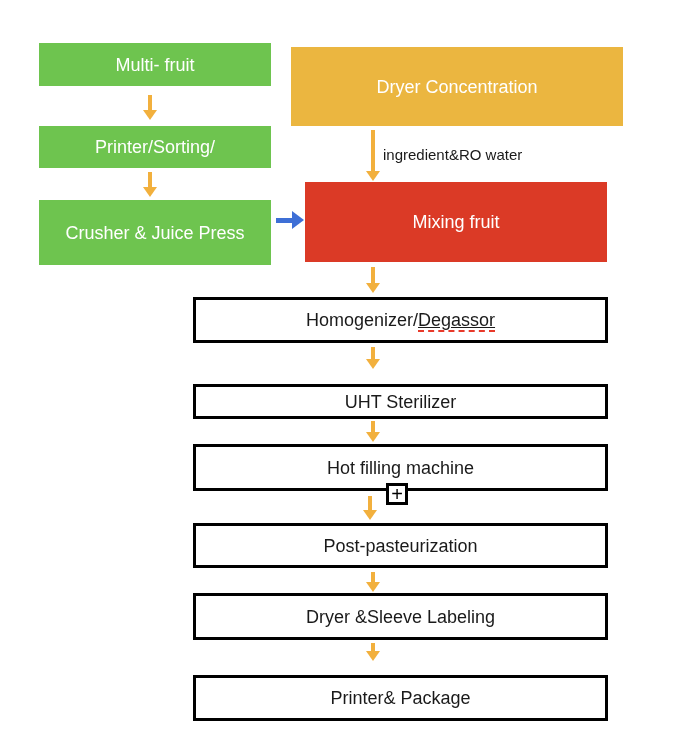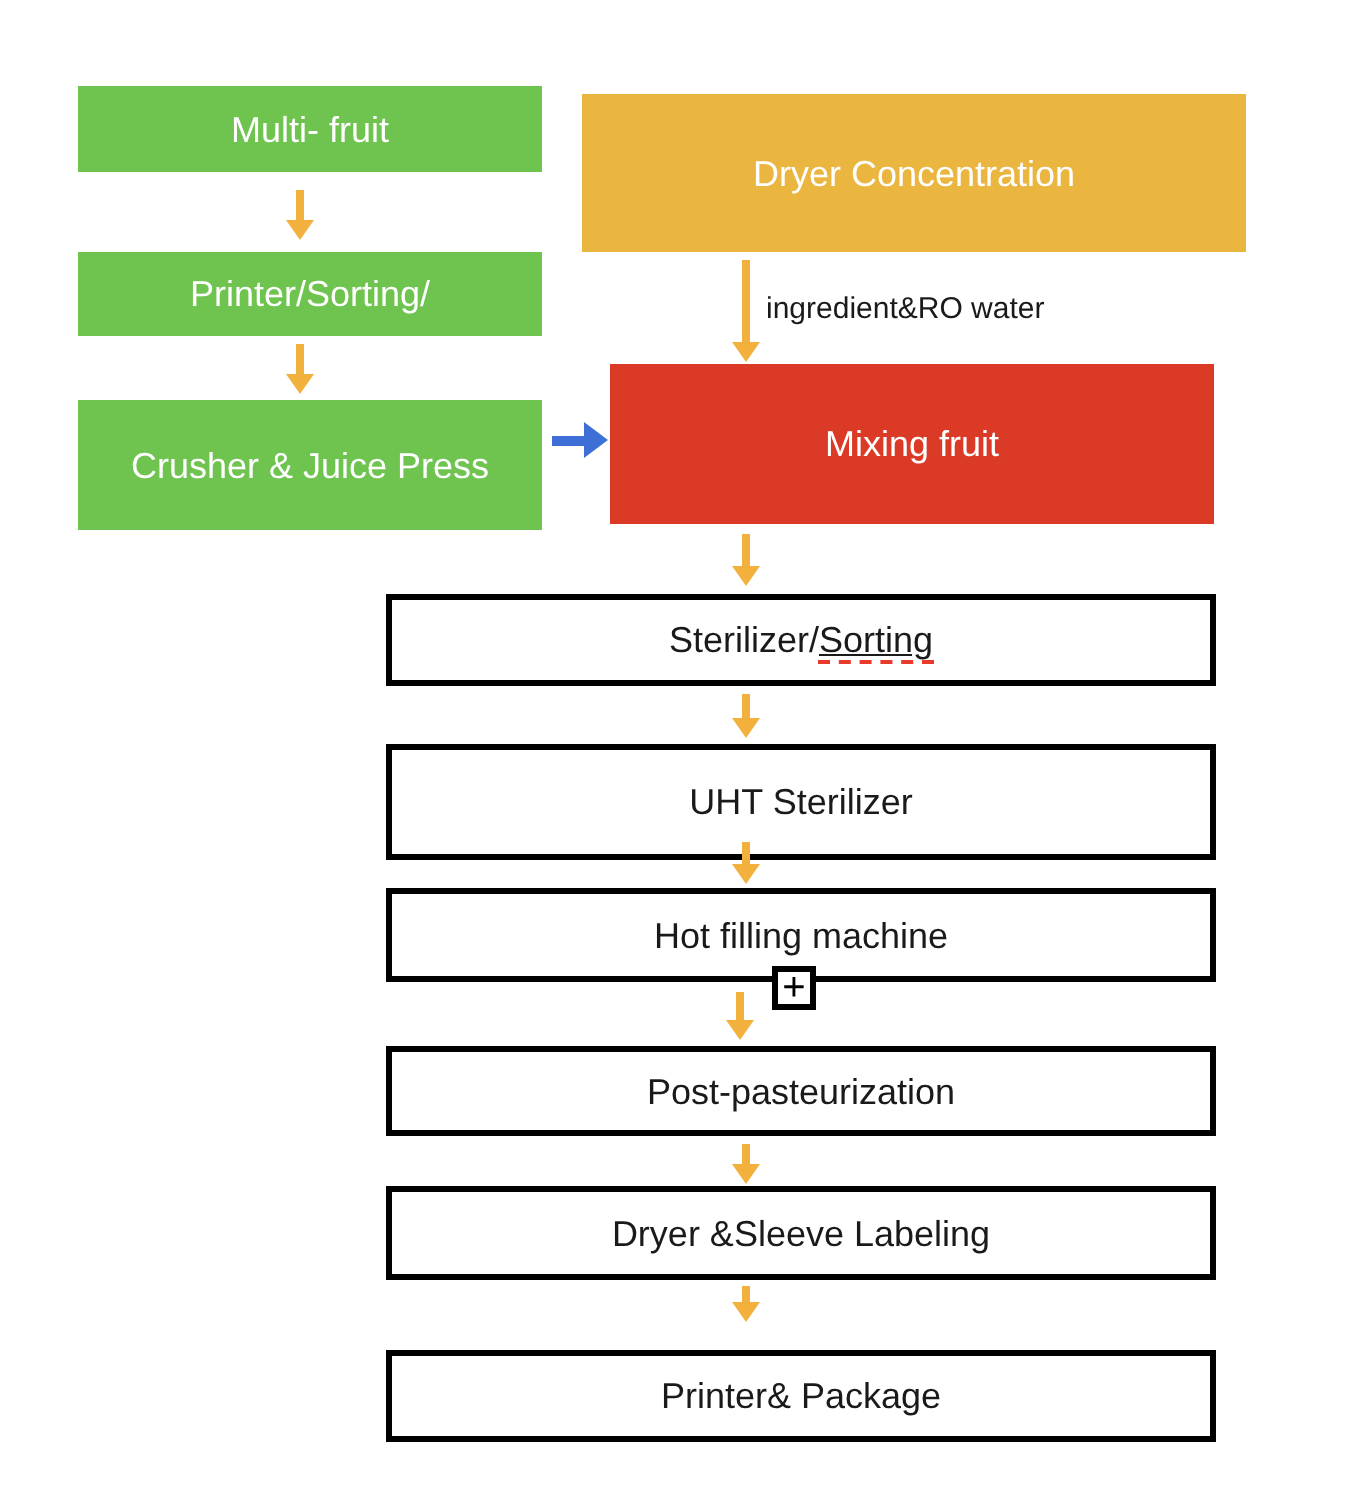--- a/index.html
+++ b/index.html
@@ -136,29 +136,29 @@
   <div class="box redbox" style="left:305px; top:182px; width:302px; height:80px;">
     <span>Mixing fruit</span>
   </div>
 
   <div class="varrow" style="left:366px; top:267px; height:26px;">
     <div class="shaft"></div>
     <div class="head"></div>
   </div>
 
   <div class="box step" style="top:297px; height:46px;">
-    <span><span>Sterilizer/</span><span class="misspelled">Sorting</span></span>
+    <span><span>Homogenizer/</span><span class="misspelled">Degassor</span></span>
   </div>
 
   <div class="varrow" style="left:366px; top:347px; height:22px;">
     <div class="shaft"></div>
     <div class="head"></div>
   </div>
 
-  <div class="box step" style="top:372px; height:58px;">
+  <div class="box step" style="top:384px; height:35px;">
     <span>UHT Sterilizer</span>
   </div>
 
   <div class="varrow" style="left:366px; top:421px; height:21px;">
     <div class="shaft"></div>
     <div class="head"></div>
   </div>
 
   <div class="box step" style="top:444px; height:47px;">
     <span>Hot filling machine</span>

